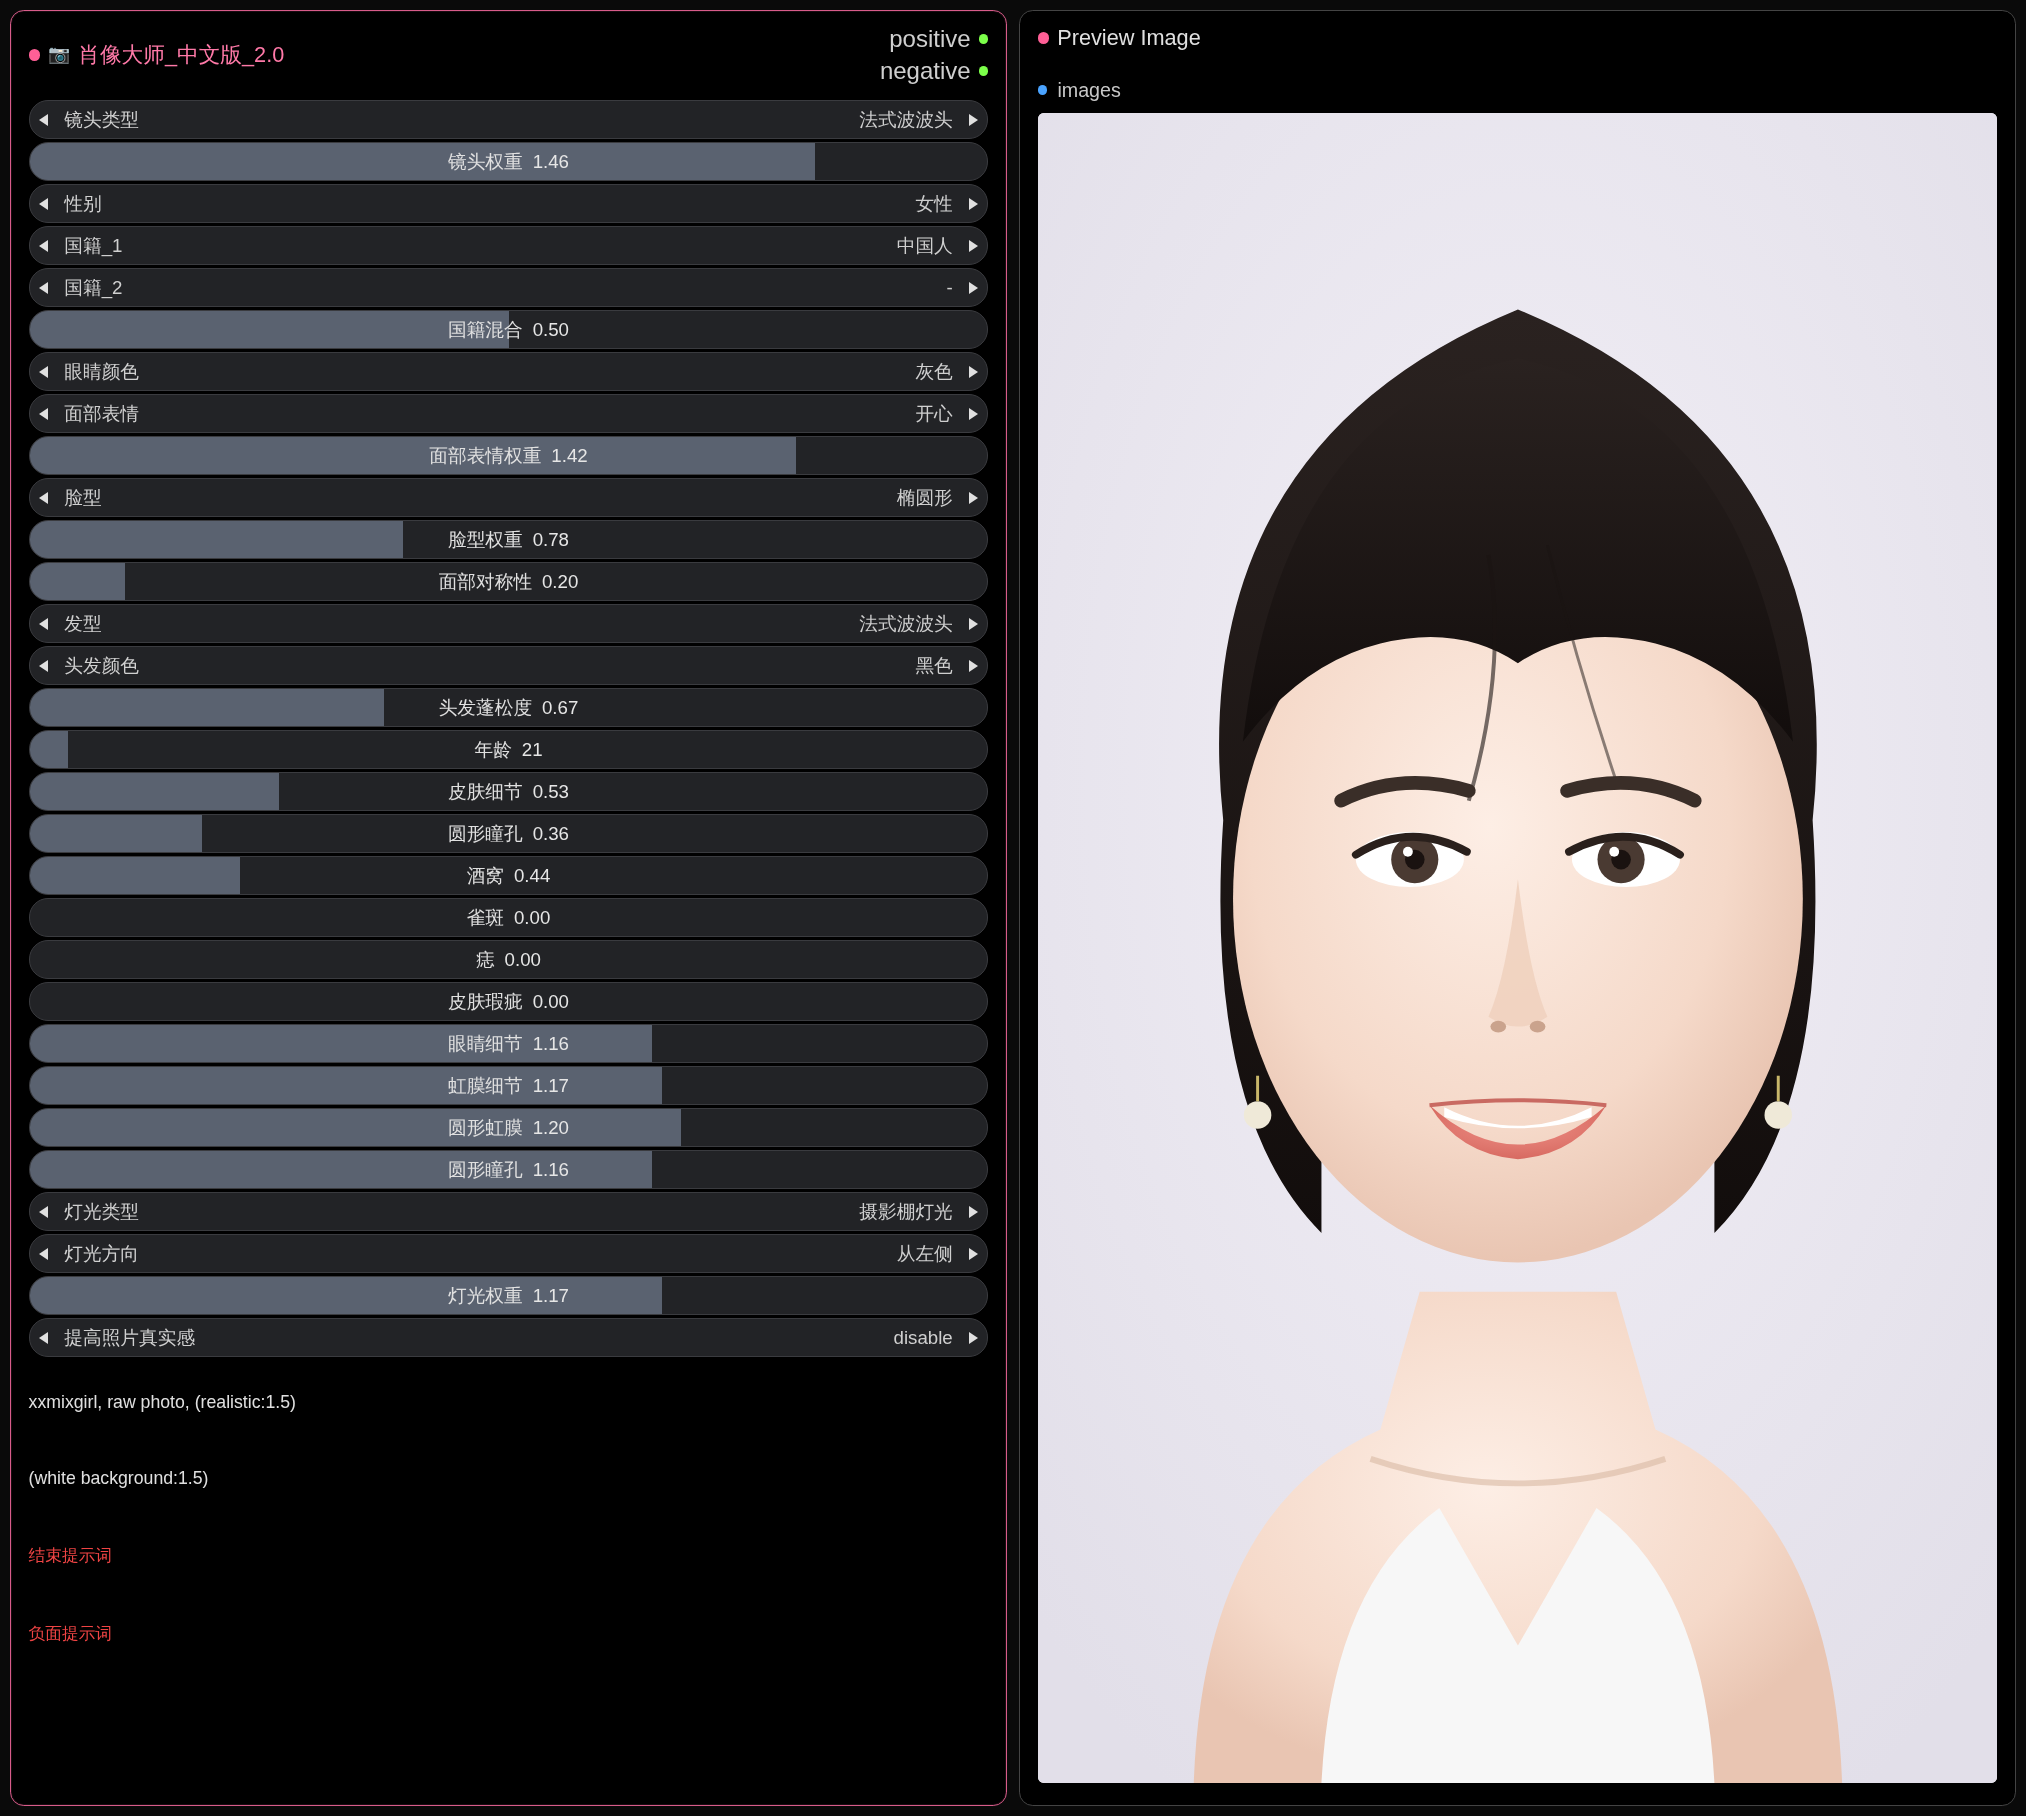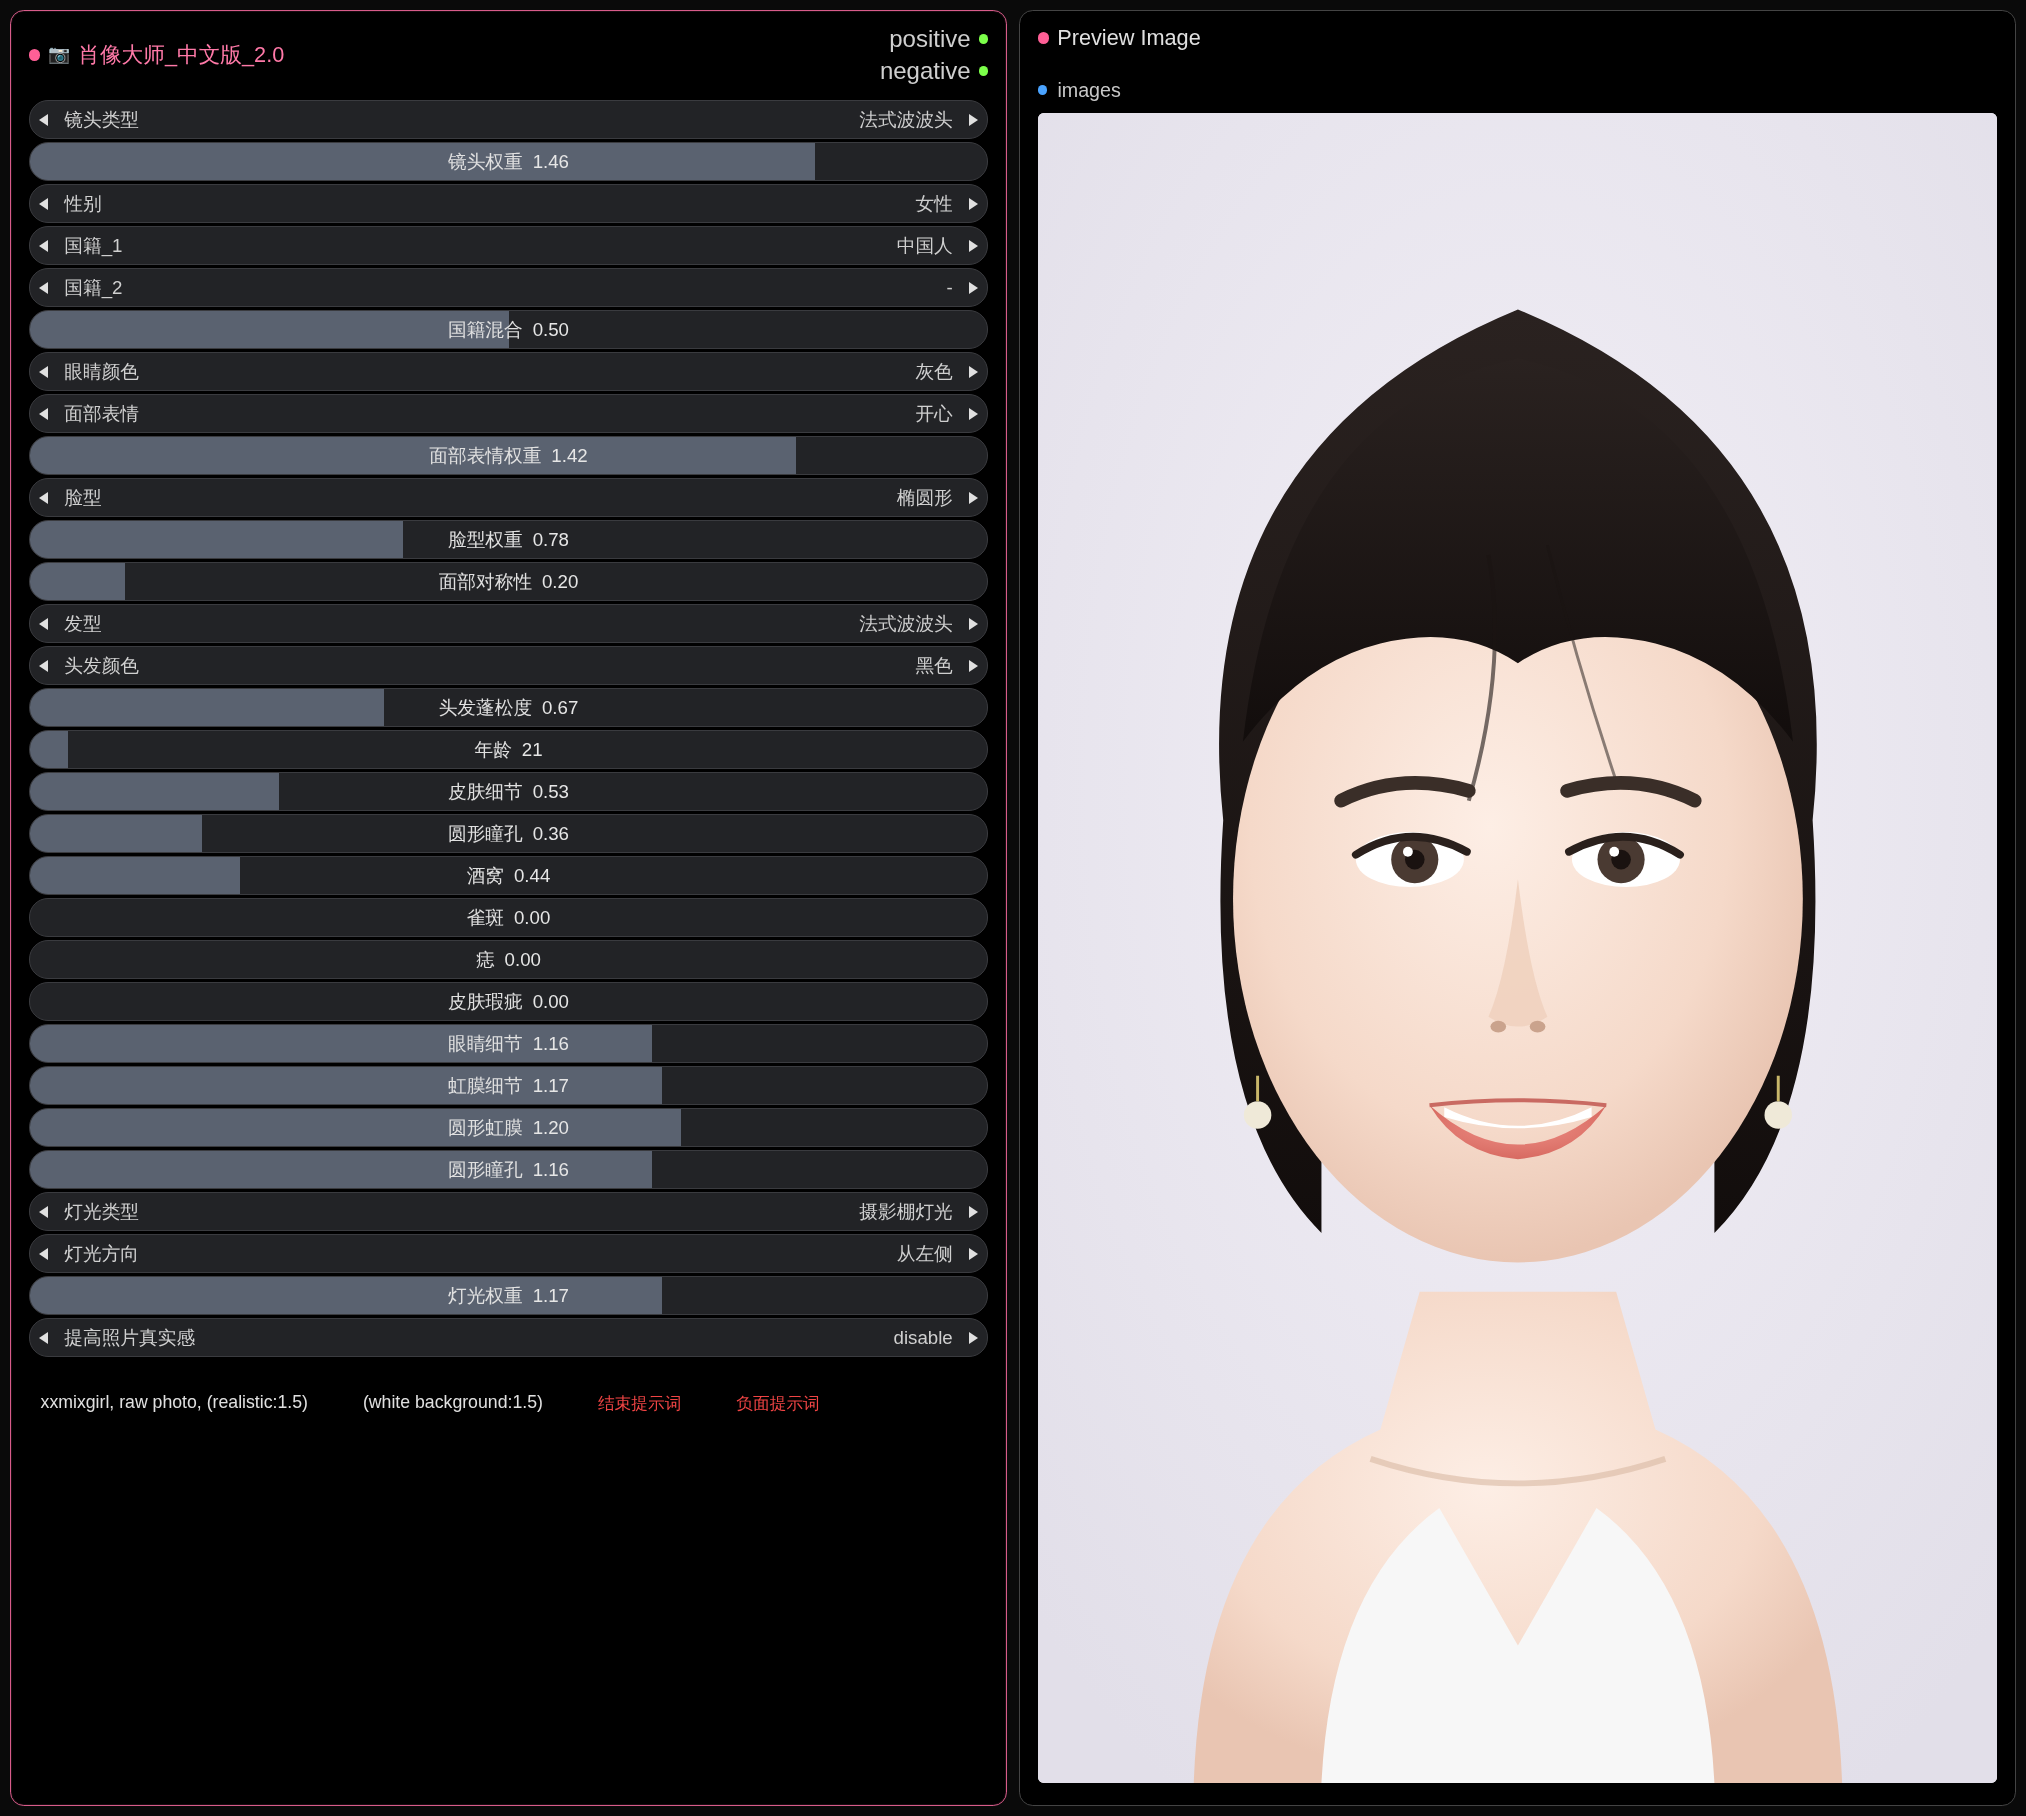--- a/index.html
+++ b/index.html
@@ -129,24 +129,23 @@
     align-items: center;
     gap: 9.9px;
     color: #e0e0e0;
   }
   .slider .num {
     color: #e6e6e6;
   }
   .texts {
     margin-top: 35px;
     display: flex;
-    flex-direction: row;
+    flex-direction: column;
     gap: 55px;
     font-size: 17.7px;
-    margin-left: 12px;
   }
   .muted {
     color: #ef4444;
     font-size: 16.7px;
   }
   
   .preview-title {
     color: #e0e0e0;
     font-size: 21.7px;
     font-weight: 500;

